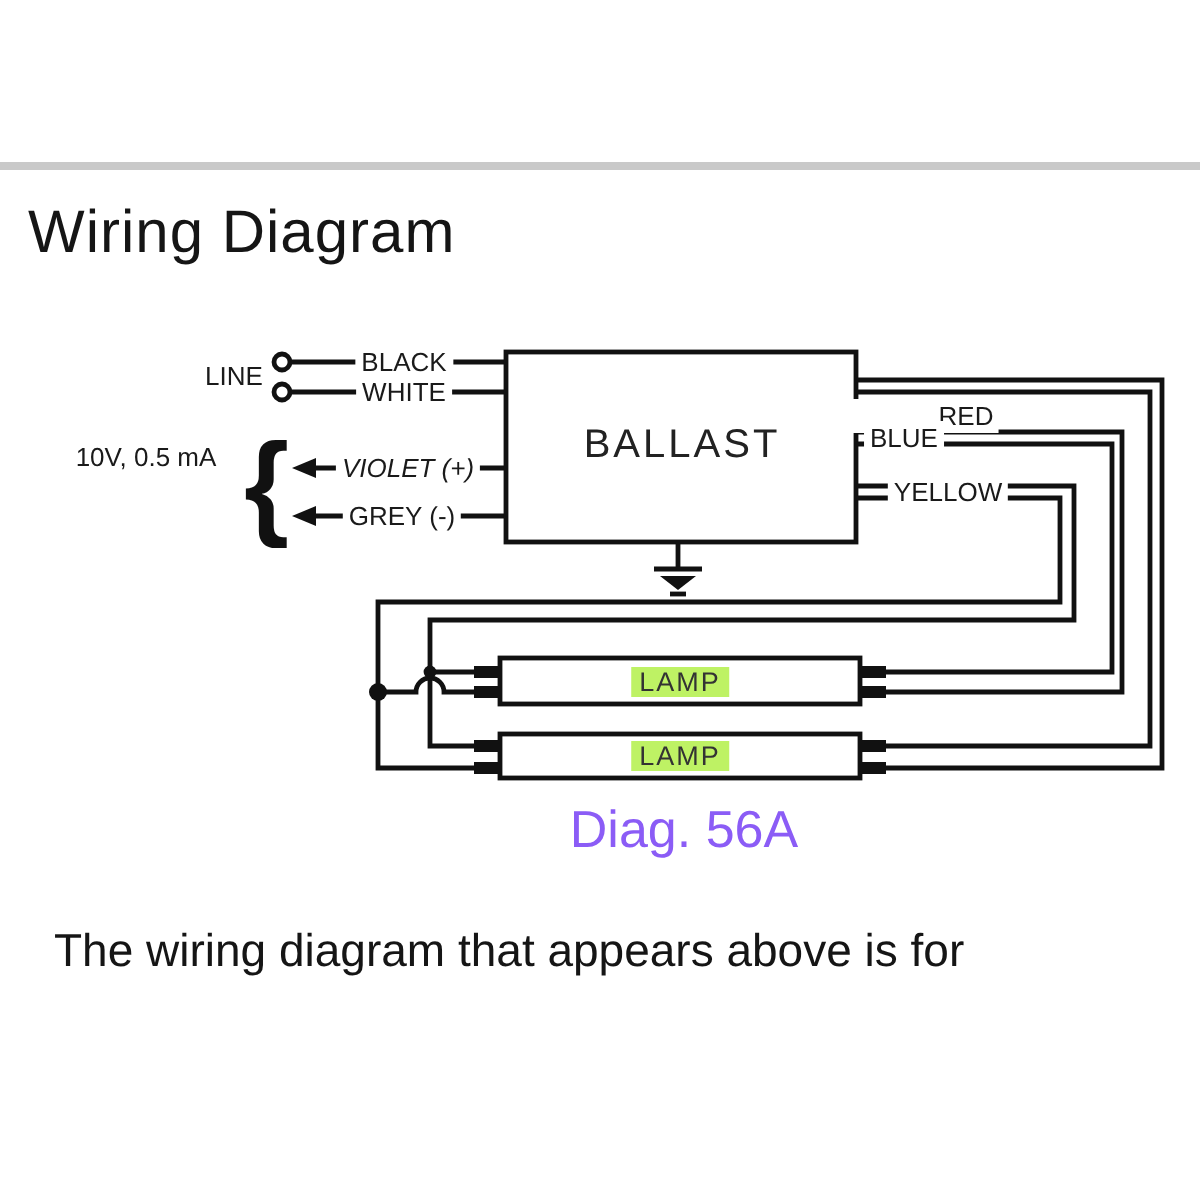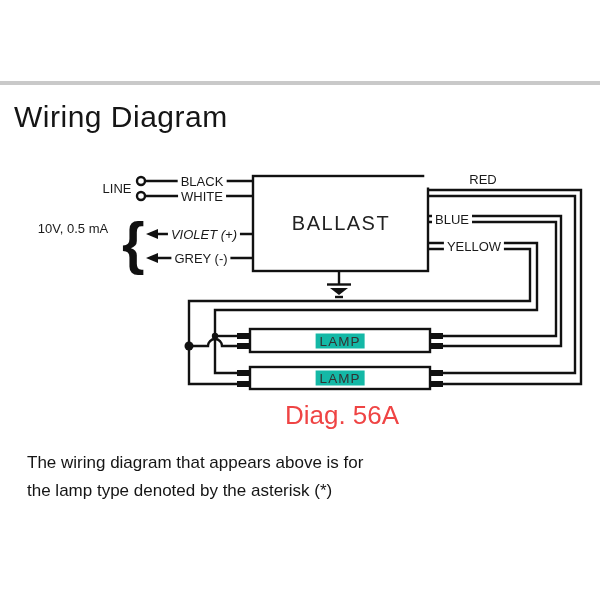--- a/index.html
+++ b/index.html
@@ -14,34 +14,34 @@
   #diagram-svg{left:0;top:0;}
   .wire-label{
     position:absolute;background:#ffffff;padding:1px 3px;
     font-size:13px;color:#1a1a1a;transform:translate(-50%,-50%);white-space:nowrap;
   }
   #line-label{left:117px;top:188px;background:none;}
   #black-label{left:202px;top:181px;}
   #white-label{left:202px;top:196px;}
   #violet-label{left:204px;top:234px;font-style:italic;}
   #grey-label{left:201px;top:258px;}
-  #red-label{left:462px;top:179px;padding-left:45px;}
+  #red-label{left:462px;top:208px;padding-left:45px;}
   #blue-label{left:452px;top:219px;text-align:right;}
   #yellow-label{left:474px;top:246px;}
   #class-circuit-text{
     left:17px;top:221px;width:112px;text-align:center;
     font-size:13px;line-height:15.5px;color:#1a1a1a;
   }
   #brace{left:122px;top:219px;font-size:58px;line-height:48px;font-weight:bold;color:#111;}
   #ballast-label{left:341px;top:223px;font-size:20px;letter-spacing:1.5px;color:#222;}
-  .lamp-label{font-size:13.5px;letter-spacing:1px;color:#333;background:#14b8a6;padding:0 4px;}
+  .lamp-label{font-size:13.5px;letter-spacing:1px;color:#333;background:#bef264;padding:0 4px;}
   #lamp1-label{left:340px;top:341px;}
   #lamp2-label{left:340px;top:378px;}
-  #diagram-caption{left:342px;top:415px;font-size:26px;color:#ef4444;}
-  #footer-text{left:27px;top:449px;font-size:17px;line-height:28px;color:#151515;}
+  #diagram-caption{left:342px;top:415px;font-size:26px;color:#8b5cf6;}
+  #footer-text{left:27px;top:461px;font-size:23px;line-height:28px;color:#151515;}
 </style>
 </head>
 <body>
 
 <div id="top-divider" class="abs"></div>
 
 <h1 id="page-title" class="abs" style="margin:0;">Wiring Diagram</h1>
 
 <svg id="diagram-svg" class="abs" width="600" height="600" viewBox="0 0 600 600">
   <g stroke="#111" stroke-width="2.4" fill="none">
@@ -120,14 +120,13 @@
 <span id="brace" class="abs">{</span>
 
 <span id="ballast-label" class="abs ctr">BALLAST</span>
 <span id="lamp1-label" class="abs ctr lamp-label">LAMP</span>
 <span id="lamp2-label" class="abs ctr lamp-label">LAMP</span>
 
 <span id="diagram-caption" class="abs ctr">Diag. 56A</span>
 
 <div id="footer-text" class="abs">
   <div>The wiring diagram that appears above is for</div>
-  <div>the lamp type denoted by the asterisk (*)</div>
 </div>
 
 </body></html>

